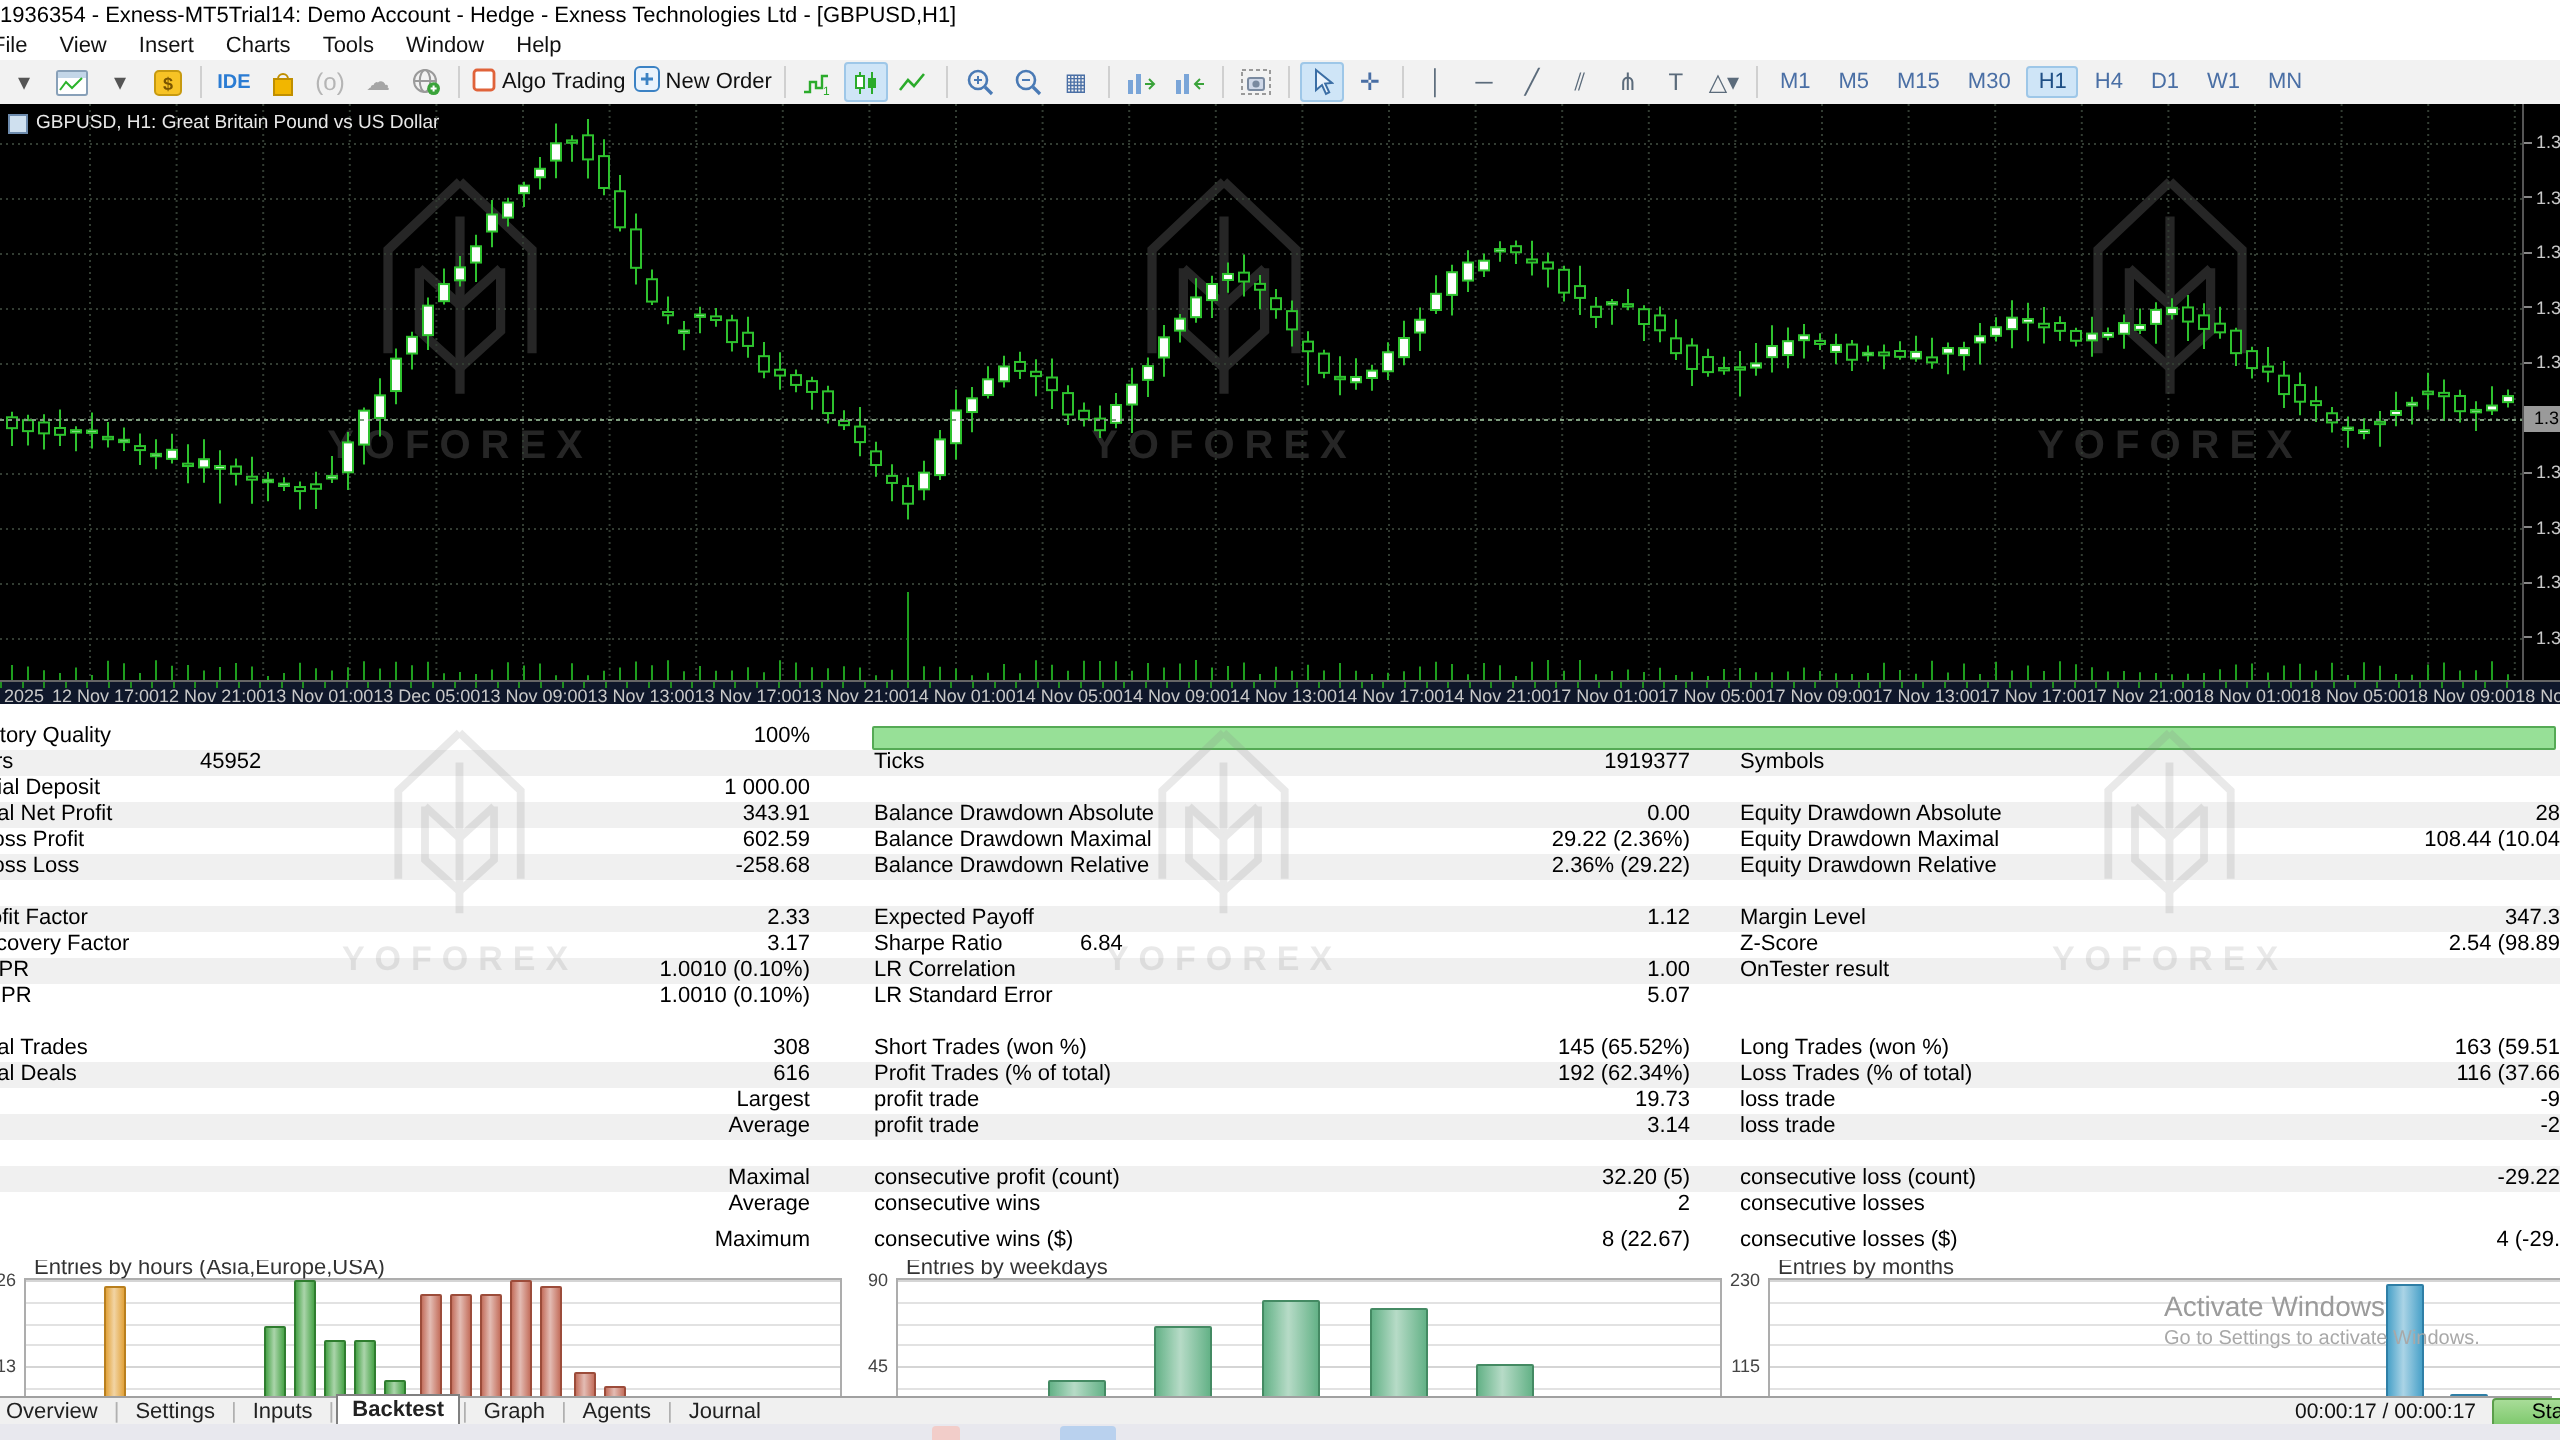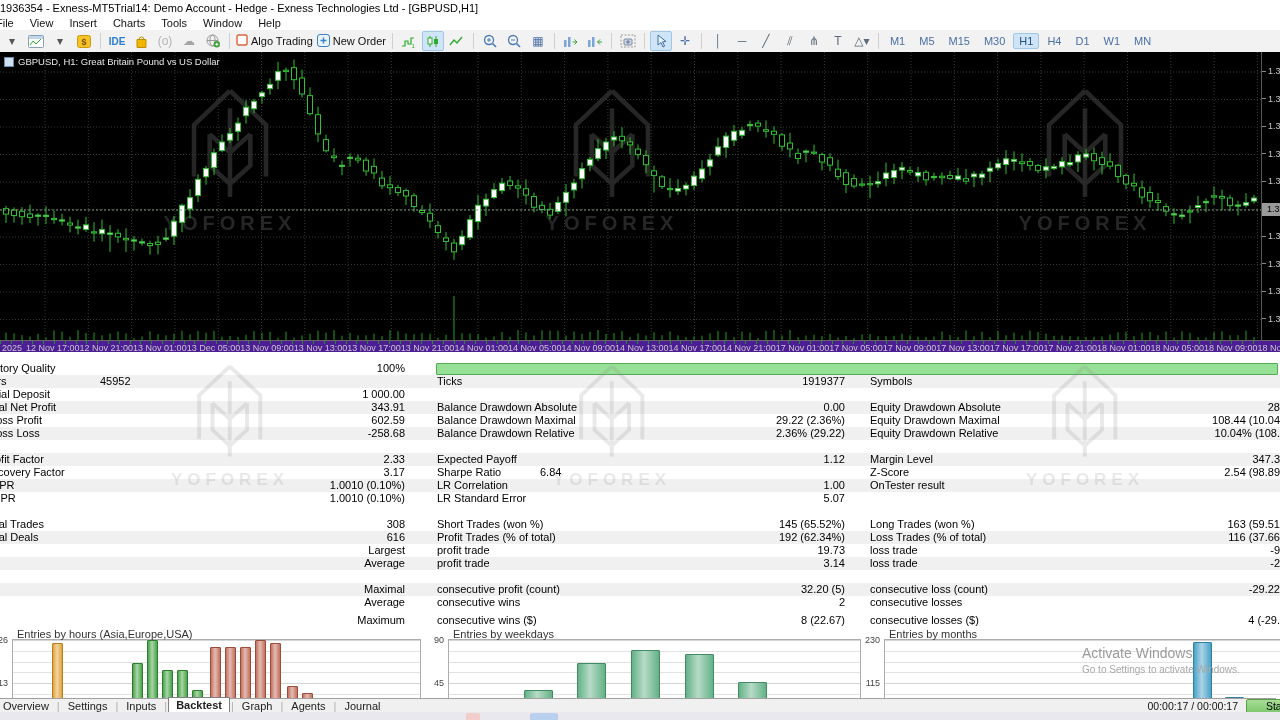--- a/index.html
+++ b/index.html
@@ -23,21 +23,21 @@
   .tf.active{background:#cfe5f7;border:1px solid #9ec7e8;color:#1f4f85}
   
   #chart{left:0;top:52px;width:1280px;height:300px;background:#000}
   #plot{left:0;top:0;width:1262px;height:288px;overflow:hidden}
   #symlabel{left:4px;top:4px;color:#e8e8e8;font-size:9.5px;display:flex;align-items:center;gap:4px;z-index:6}
   #paxis{right:0;top:0;width:18px;height:288px;background:#000;border-left:1px solid #555;z-index:5;overflow:hidden}
   .pxl{position:absolute;left:0;color:#c8c8c8;font-size:9px;white-space:nowrap;display:flex;align-items:center}
   .pxl .dash{display:inline-block;width:4px;height:1px;background:#888;margin-right:2px}
   #pricebox{position:absolute;left:0;width:18px;height:13px;background:#9a9a9a;color:#000;
             font-size:9px;line-height:13px;padding-left:5px}
-  #taxis{left:0;top:288px;width:1280px;height:12px;background:#4c1d95;border-top:1px solid #666;overflow:hidden}
+  #taxis{left:0;top:288px;width:1280px;height:12px;background:#0f172a;border-top:1px solid #666;overflow:hidden}
   #tick-strip{left:0;top:0;width:1262px;height:3px;
       background:repeating-linear-gradient(to right,#1f8f1f 0 1px,transparent 1px 10.8px)}
   #taxis-labels{left:26px;top:2px;width:1232px;display:flex;justify-content:space-between}
   .txl{color:#c8c8c8;font-size:9px;white-space:nowrap}
   .wm{pointer-events:none;text-align:center;color:#888;z-index:4}
   .wm svg{display:block;margin:0 auto}
   .wm .wmtext{font-weight:bold;letter-spacing:5px;font-size:20px;margin-top:4px}
   
   #stats{left:0;top:352px;width:1280px;height:278px;background:#fff;overflow:hidden}
   .srow{position:absolute;left:0;width:1280px;height:13px;line-height:13px}
@@ -923,21 +923,20 @@
         <span class="cell" style="left: 540px; width: 305px; text-align: right;">29.22 (2.36%)</span>
         <span class="cell" style="left: 870px;">Equity Drawdown Maximal</span>
         <span class="cell" style="left: 940px; width: 340px; text-align: right;">108.44 (10.04</span>
       </div>
       <div class="srow stripe" style="top: 75px;">
         <span class="cell" style="left: -16px;">Gross Loss</span>
         <span class="cell" style="left: 100px; width: 305px; text-align: right;">-258.68</span>
         <span class="cell" style="left: 437px;">Balance Drawdown Relative</span>
         <span class="cell" style="left: 540px; width: 305px; text-align: right;">2.36% (29.22)</span>
         <span class="cell" style="left: 870px;">Equity Drawdown Relative</span>
-        <span class="cell" style="left: 940px; width: 340px; text-align: right;">10.04% (108.</span>
       </div>
       <div class="srow" style="top: 88px;"></div>
       <div class="srow stripe" style="top: 101px;">
         <span class="cell" style="left: -16px;">Profit Factor</span>
         <span class="cell" style="left: 100px; width: 305px; text-align: right;">2.33</span>
         <span class="cell" style="left: 437px;">Expected Payoff</span>
         <span class="cell" style="left: 540px; width: 305px; text-align: right;">1.12</span>
         <span class="cell" style="left: 870px;">Margin Level</span>
         <span class="cell" style="left: 940px; width: 340px; text-align: right;">347.3</span>
       </div>

